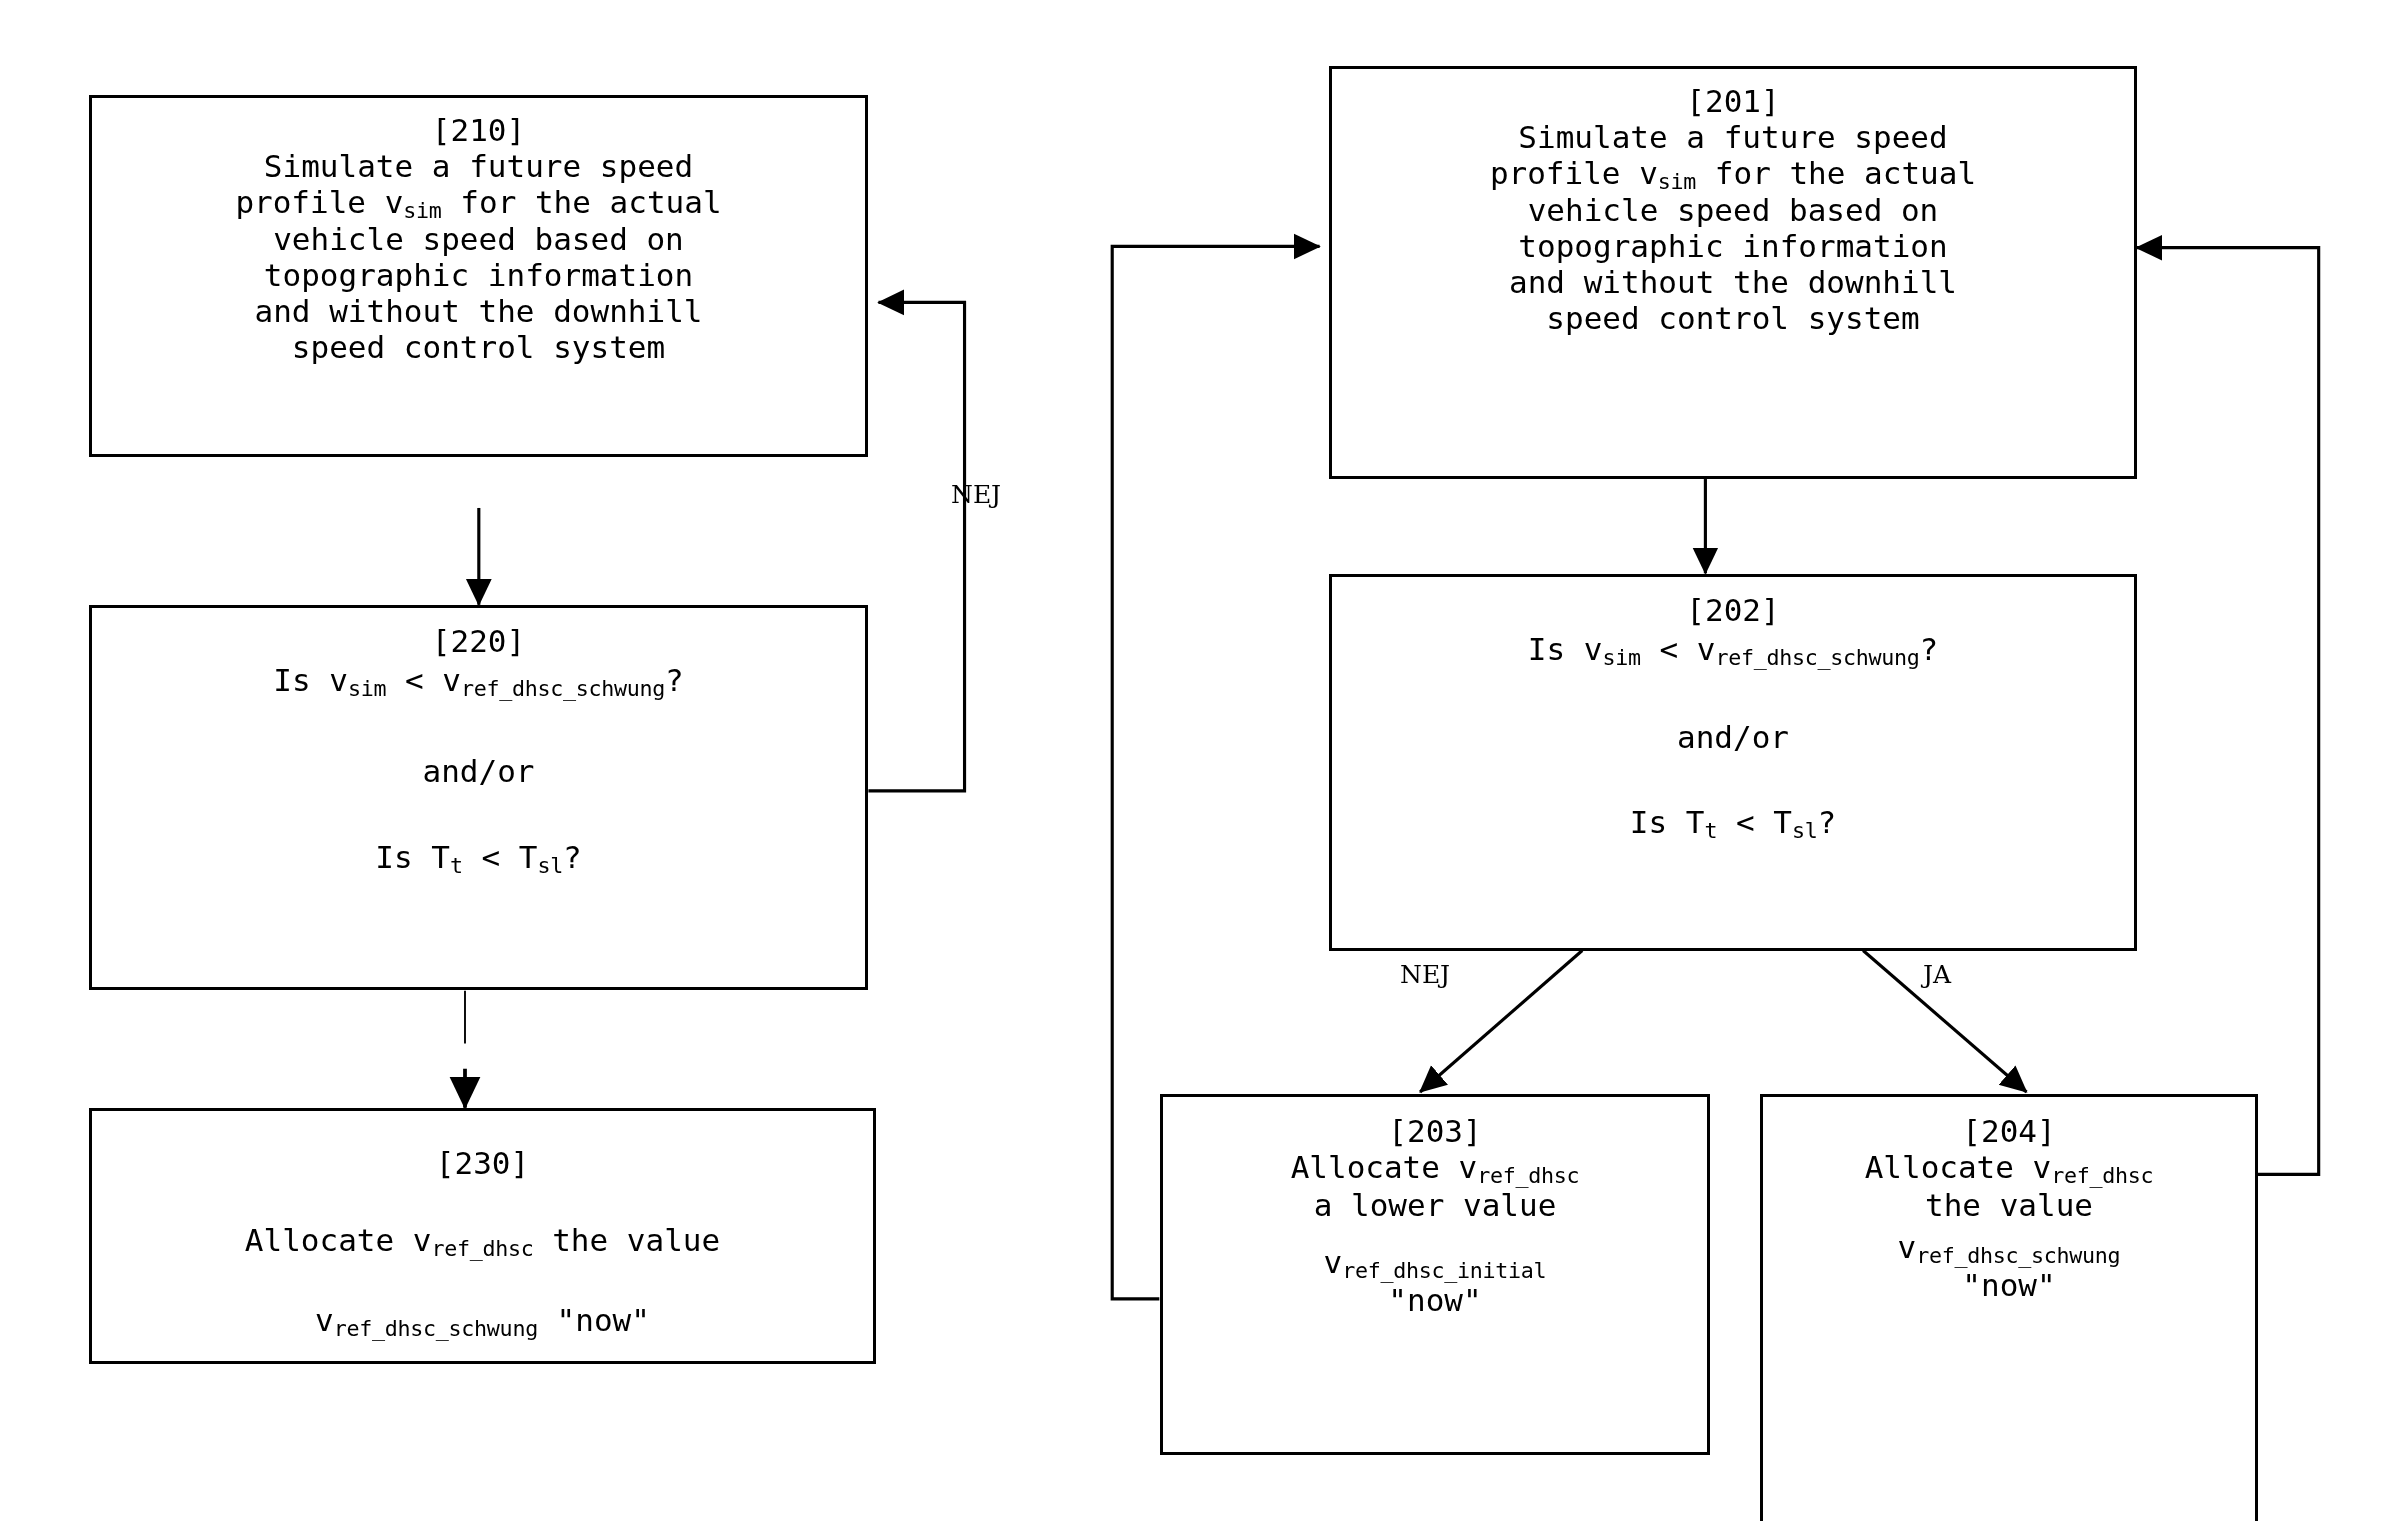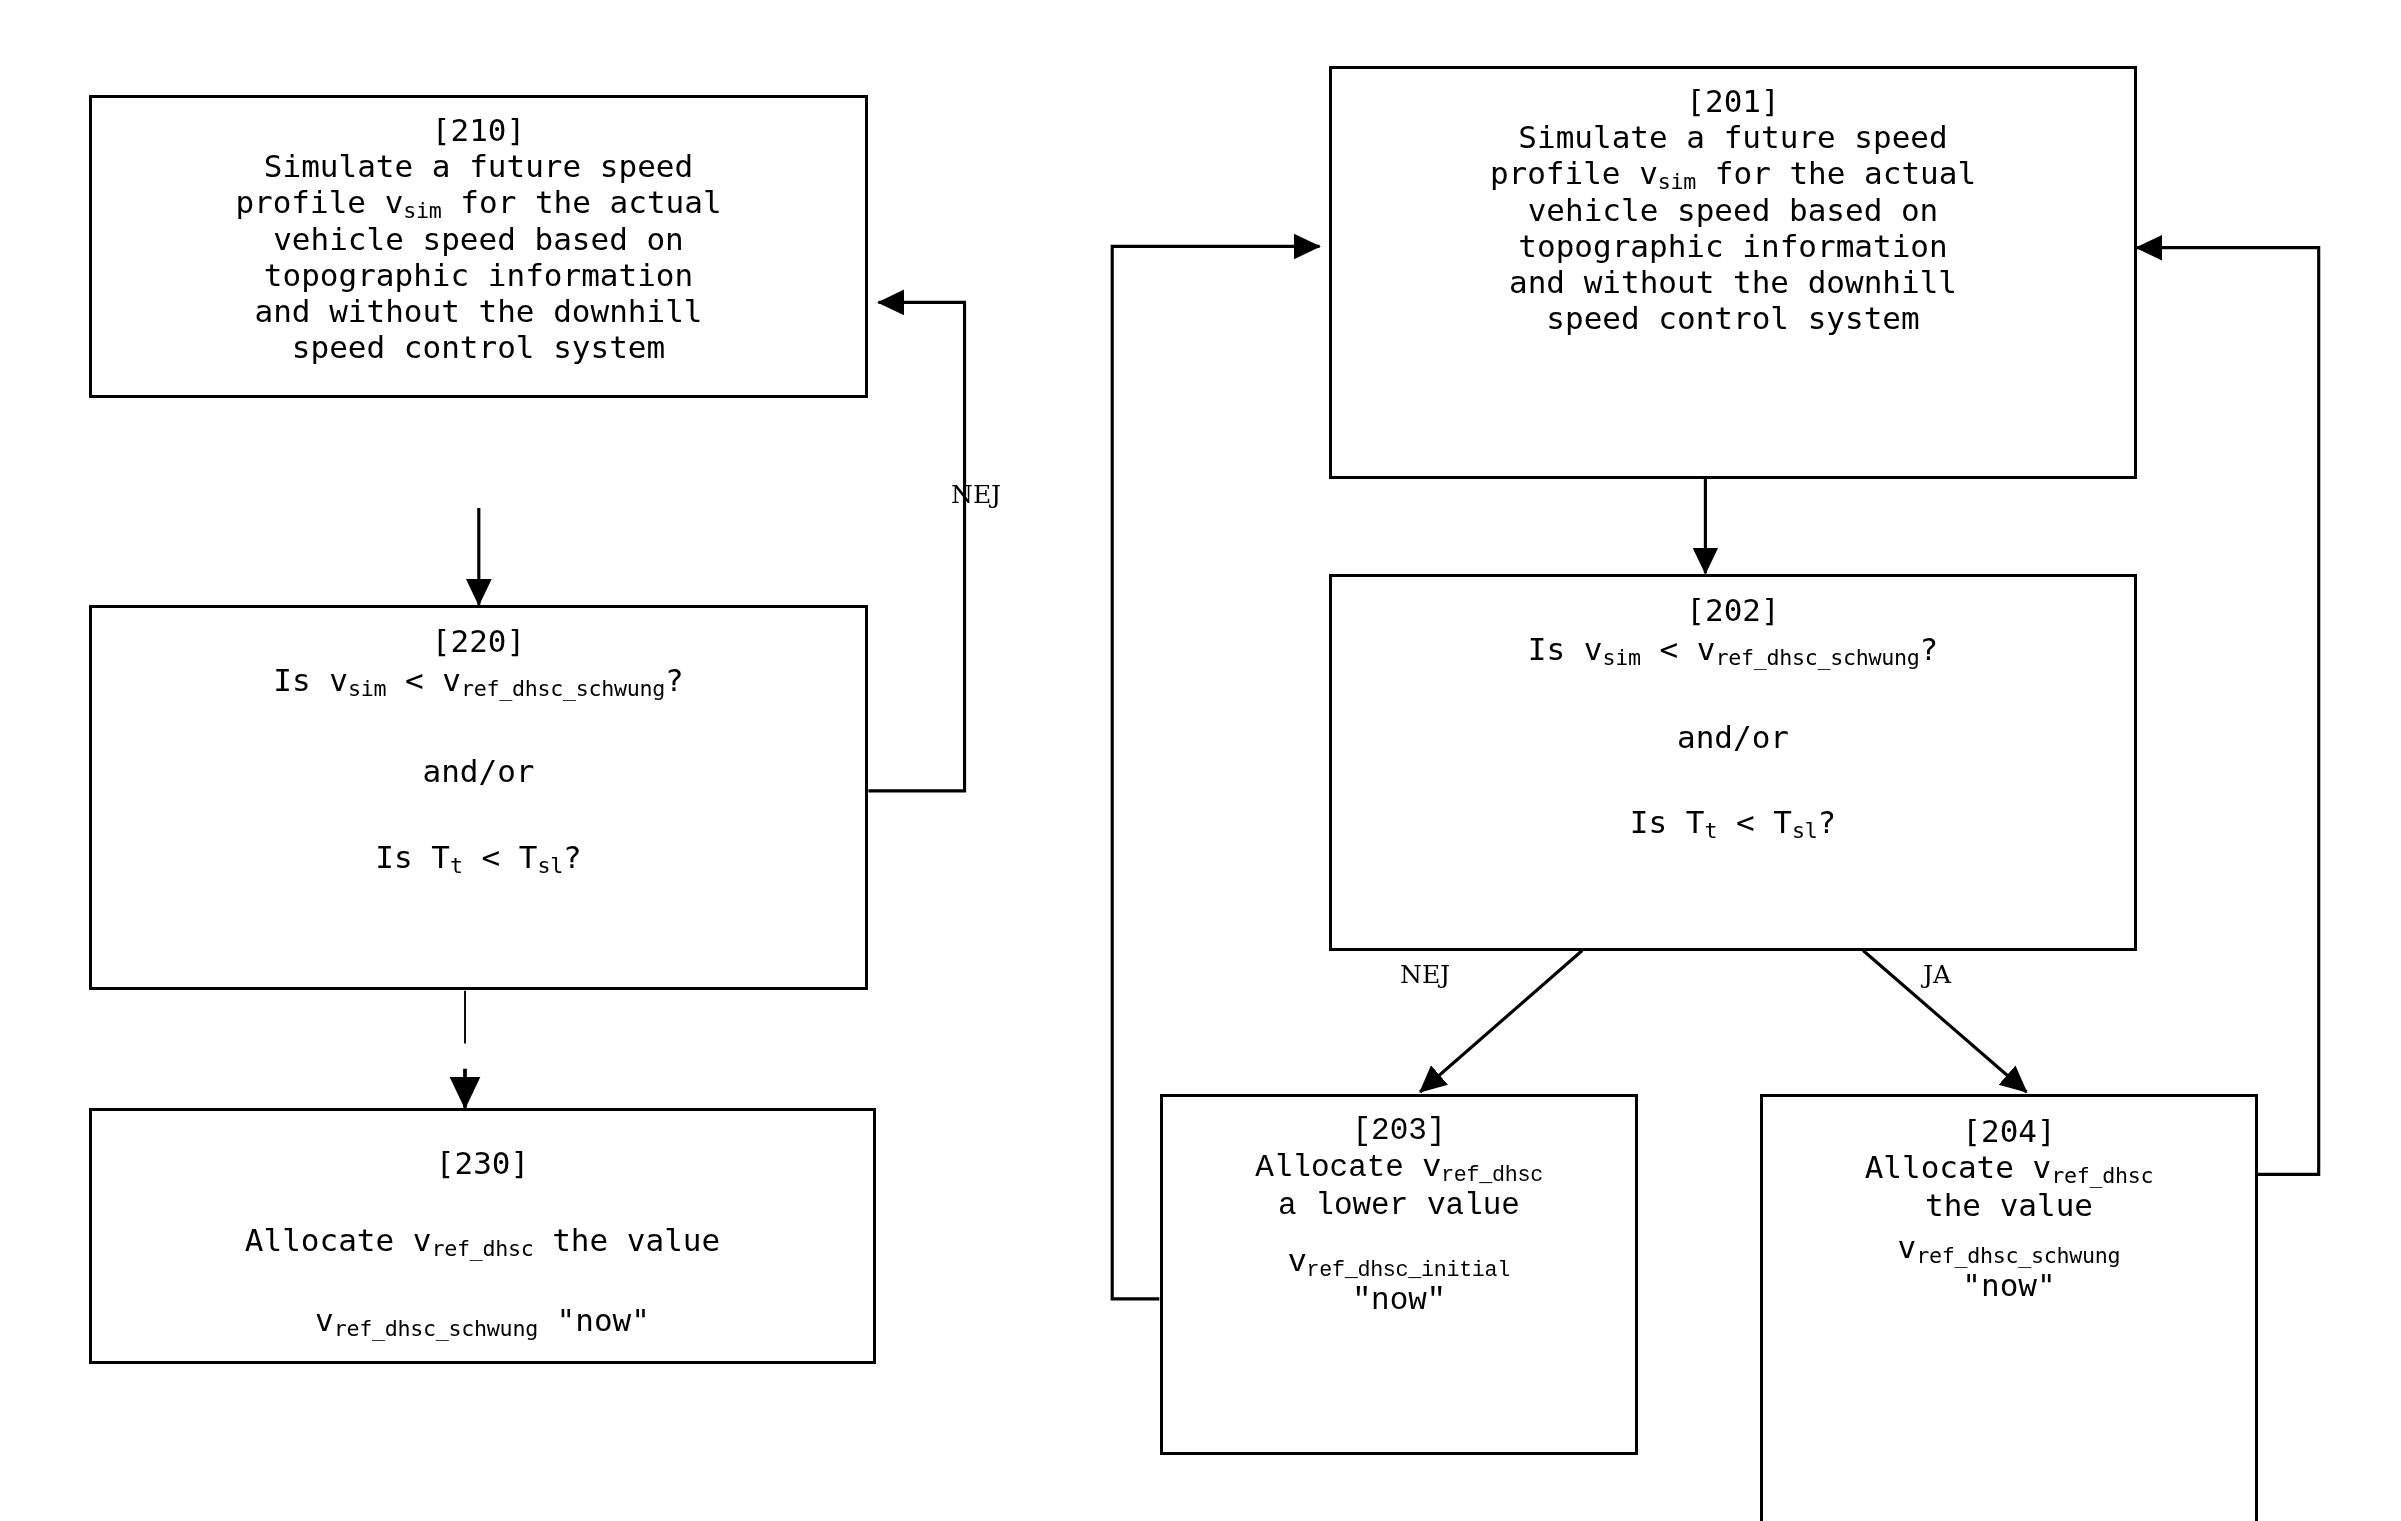--- a/index.html
+++ b/index.html
@@ -98,21 +98,21 @@
 
     <g>
       <path d="M1845,2066 L1770,2066 L1770,392 L2100,392" fill="none" stroke="#000000" stroke-width="5" marker-end="url(#ah)"></path>
     </g>
 
     <g>
       <path d="M3592,1868 L3690,1868 L3690,394 L3400,394" fill="none" stroke="#000000" stroke-width="5" marker-end="url(#ah)"></path>
     </g>
   </svg>
 
-  <div class="nodebox" style="left:89px; top:95px; width:779px; height:303px;
+  <div class="nodebox" style="left:89px; top:95px; width:779px; height:362px;
               padding-top:14px;">
     <div class="node-id">[210]</div>
     <div class="node-line">Simulate a future speed</div>
     <div class="node-line"><span>profile v</span><sub>sim</sub><span> for the actual</span></div>
     <div class="node-line">vehicle speed based on</div>
     <div class="node-line">topographic information</div>
     <div class="node-line">and without the downhill</div>
     <div class="node-line">speed control system</div>
   </div>
 
@@ -143,22 +143,22 @@
   </div>
 
   <div class="nodebox" style="left:1329px; top:574px; width:808px; height:377px;
               padding-top:15px;">
     <div class="node-id">[202]</div>
     <div class="node-line" style="margin-top:3.8px;"><span>Is v</span><sub>sim</sub><span> &lt; v</span><sub>ref_dhsc_schwung</sub><span>?</span></div>
     <div class="node-line" style="margin-top:50px;">and/or</div>
     <div class="node-line" style="margin-top:49px;"><span>Is T</span><sub>t</sub><span> &lt; T</span><sub>sl</sub><span>?</span></div>
   </div>
 
-  <div class="nodebox" style="left:1160px; top:1094px; width:478px; height:361px;
-              padding-top:16.3px;font-family:Liberation Mono, monospace;">
+  <div class="nodebox" style="left:1160px; top:1094px; width:550px; height:361px;
+              padding-top:16.3px;">
     <div class="node-id">[203]</div>
     <div class="node-line"><span>Allocate v</span><sub>ref_dhsc</sub></div>
     <div class="node-line">a lower value</div>
     <div class="node-line" style="margin-top:21.4px;"><span>v</span><sub>ref_dhsc_initial</sub></div>
     <div class="node-line">"now"</div>
   </div>
 
   <div class="nodebox" style="left:1760px; top:1094px; width:498px; height:476px;
               padding-top:16.3px;">
     <div class="node-id">[204]</div>

